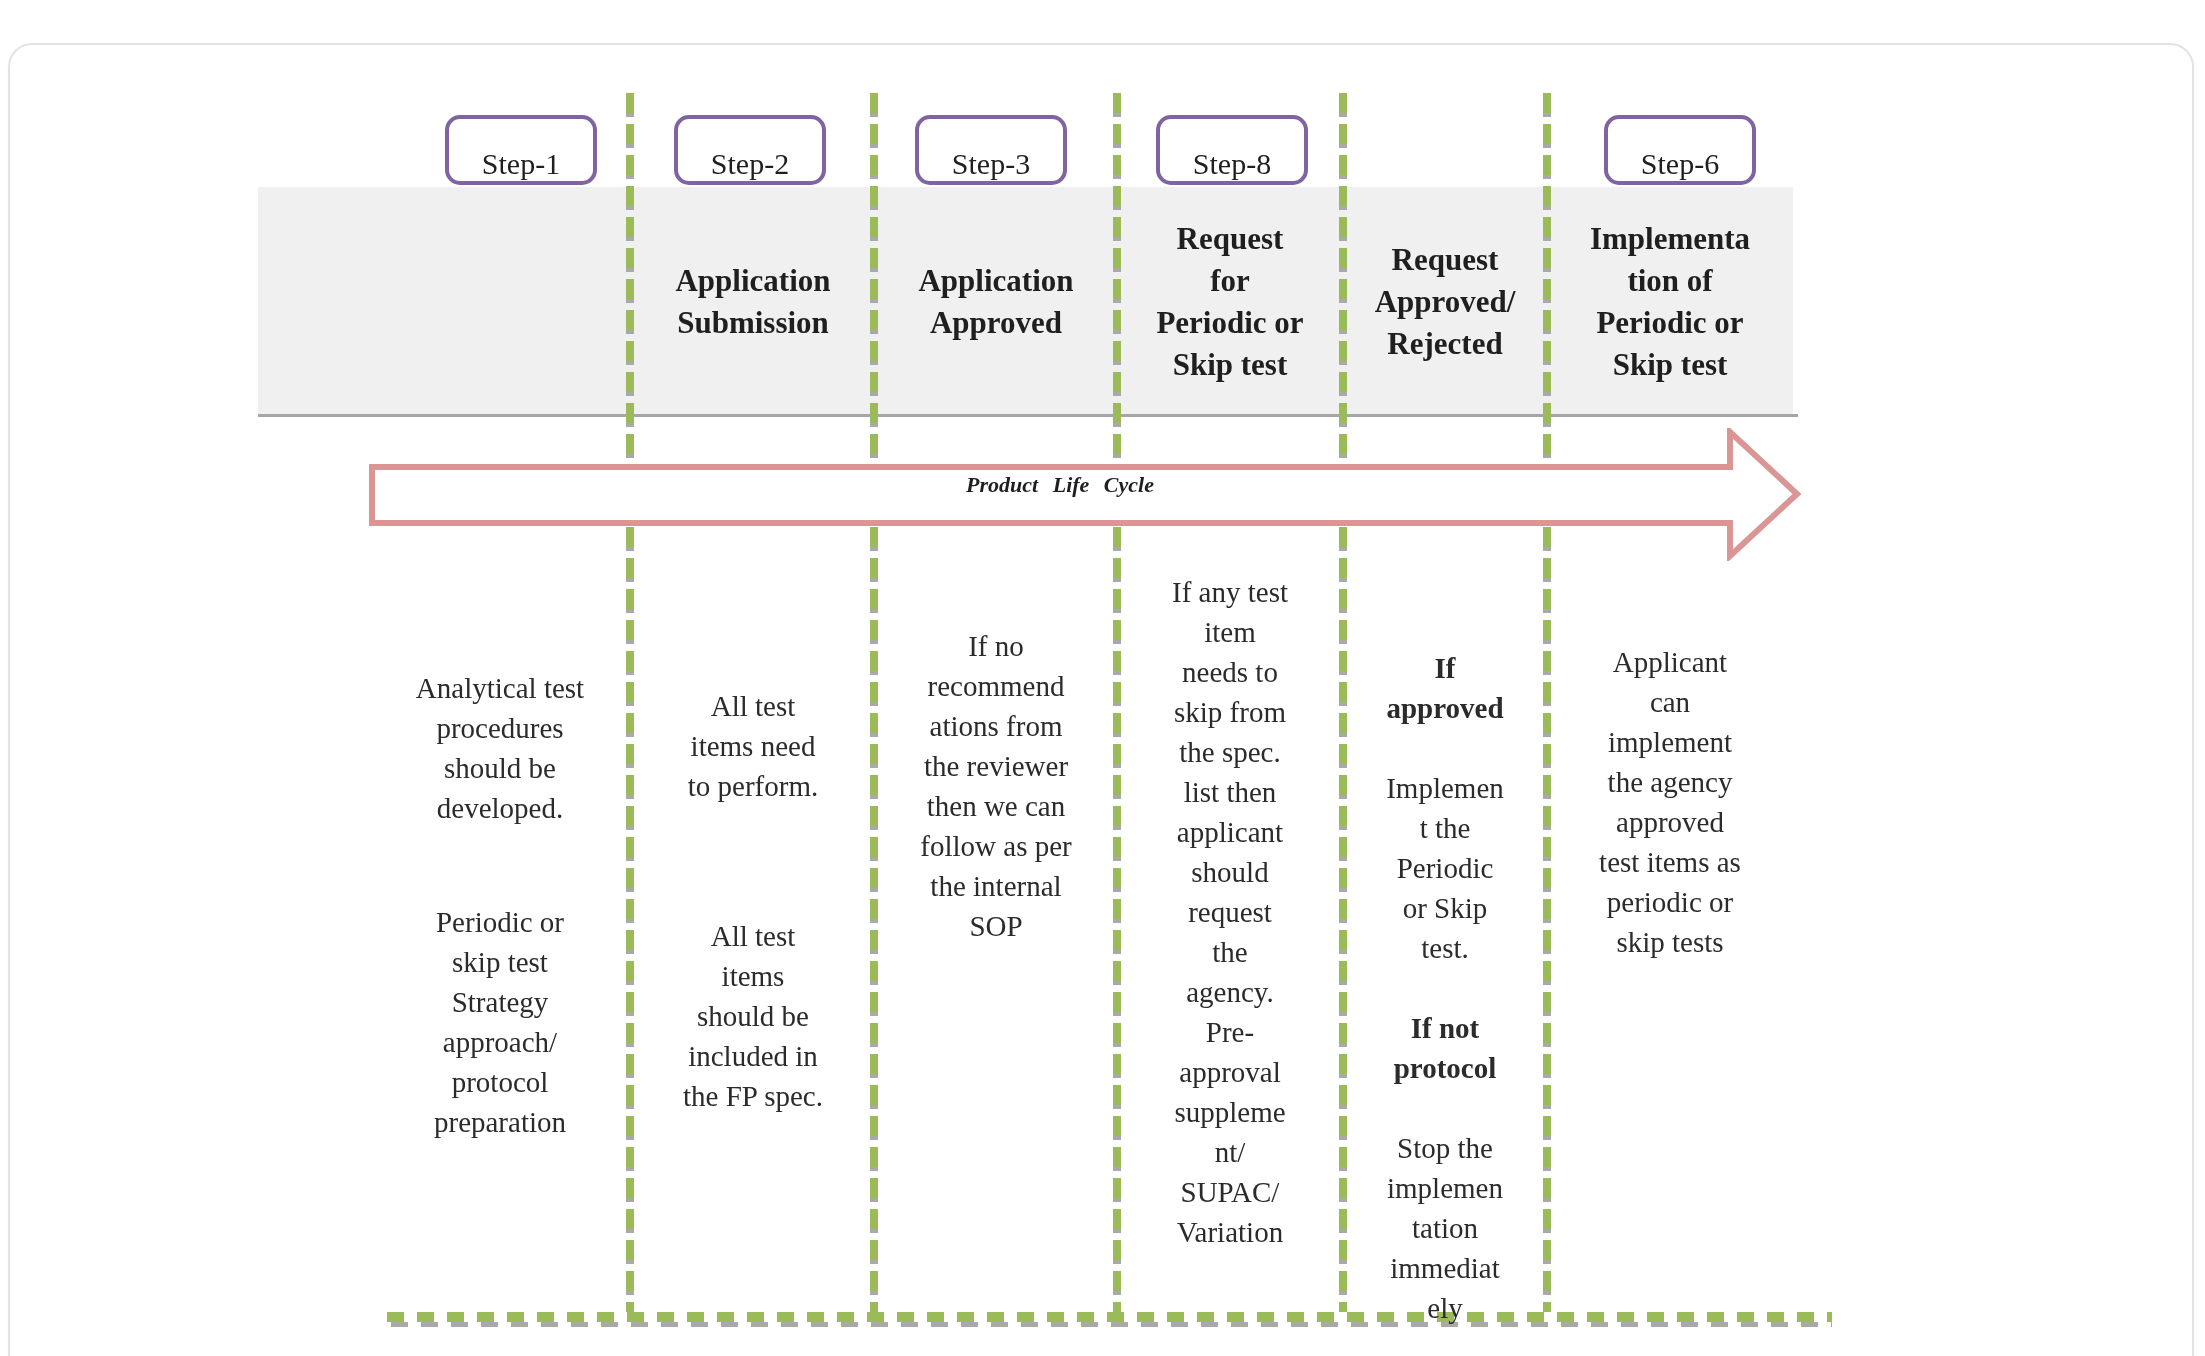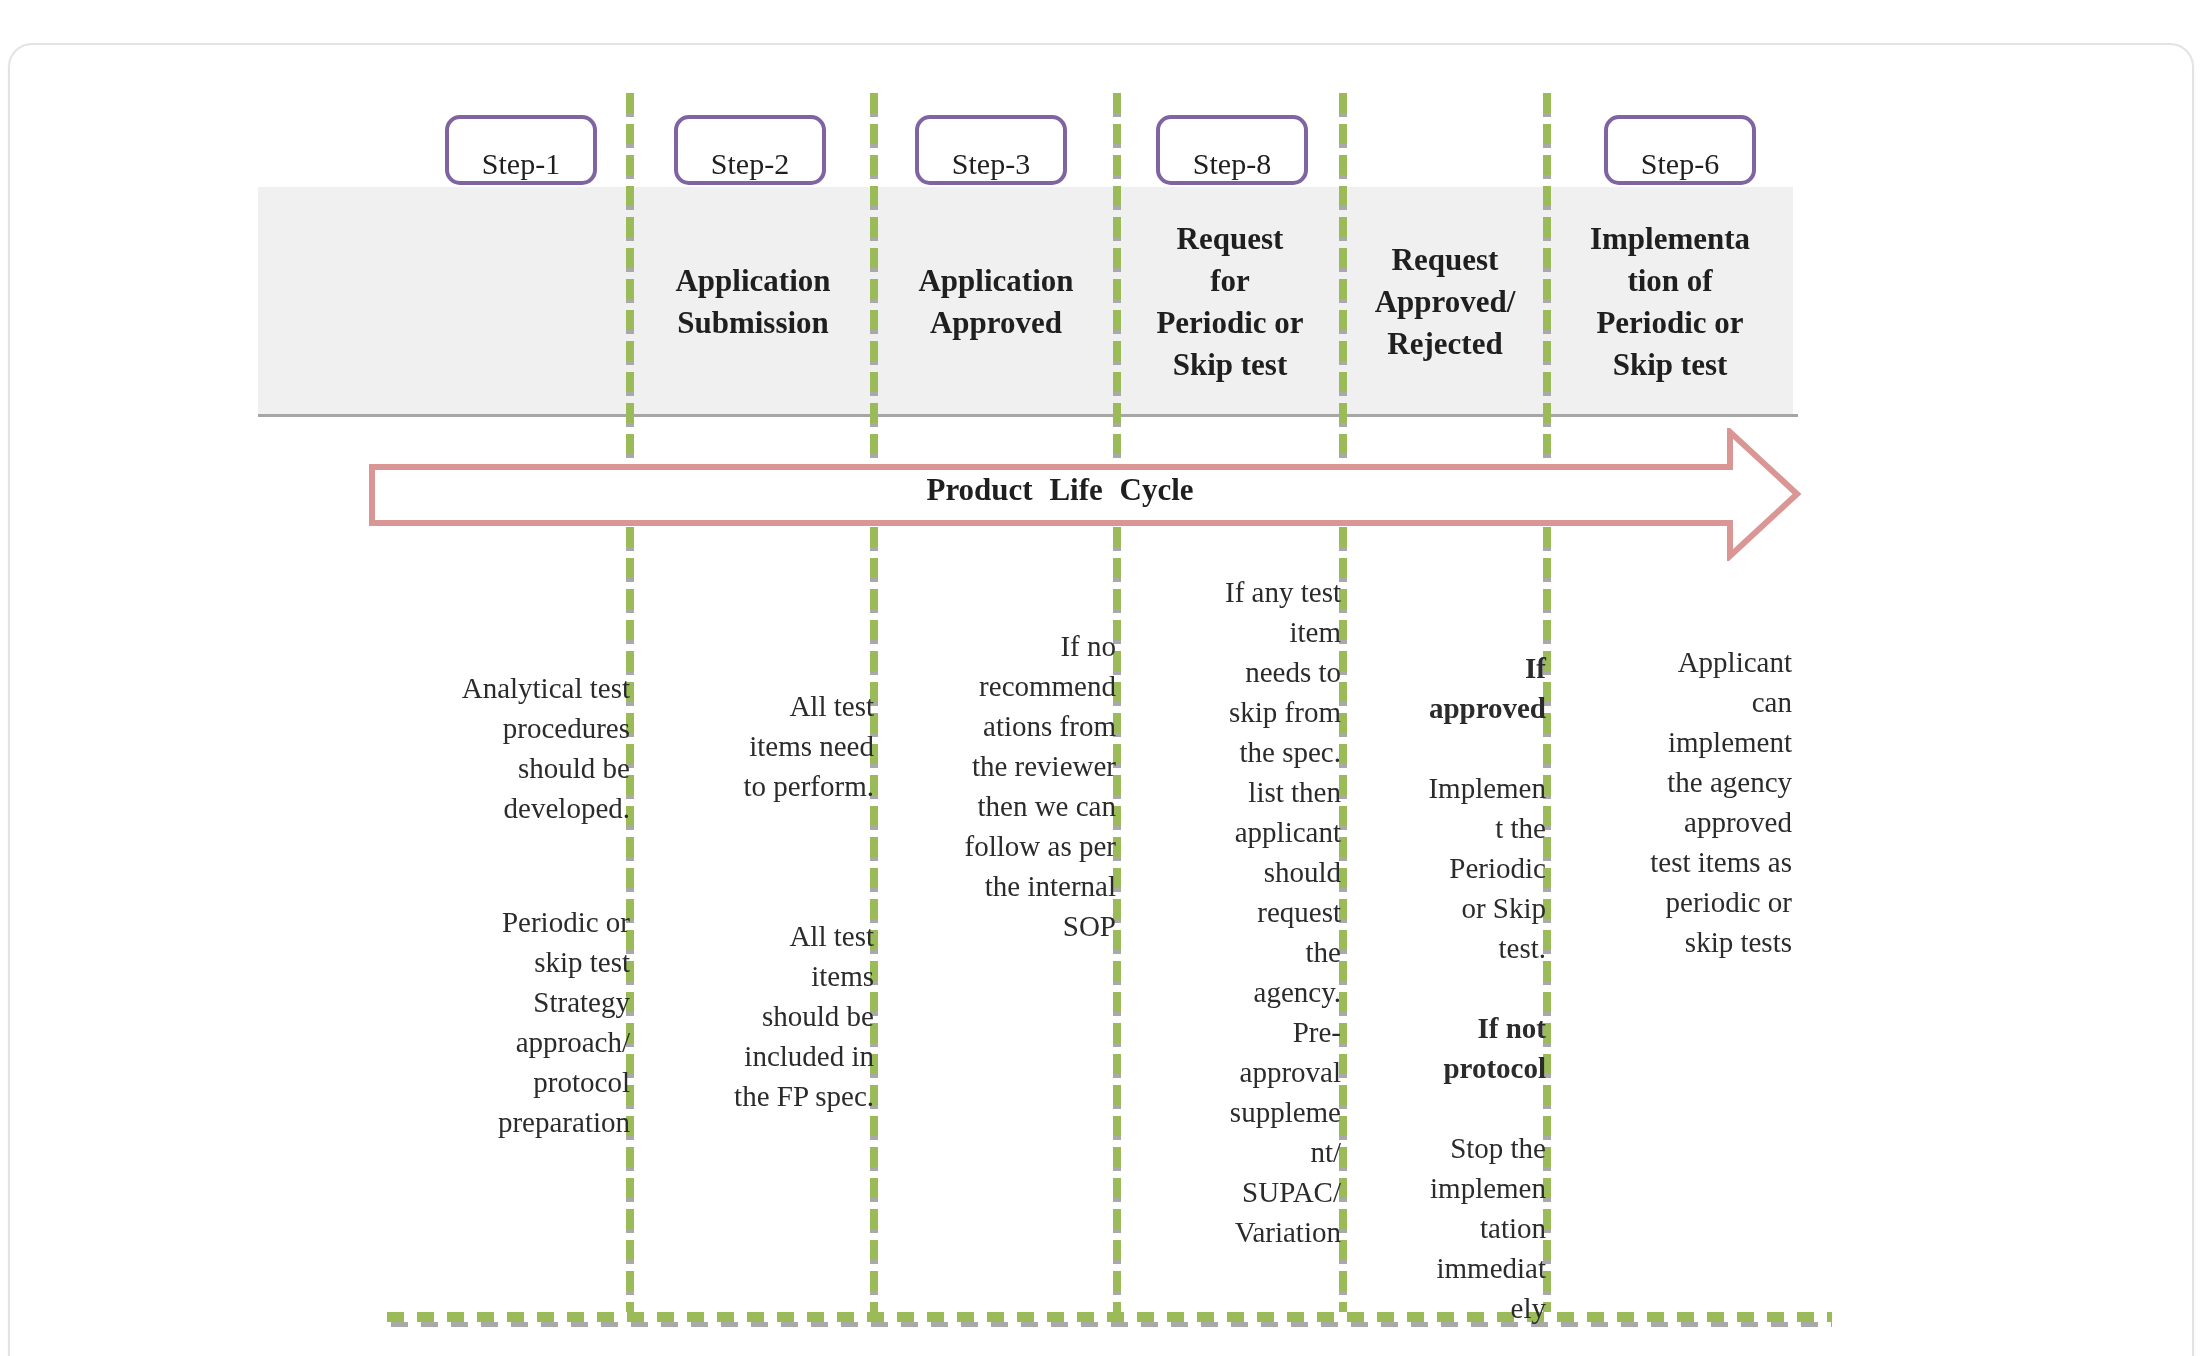--- a/index.html
+++ b/index.html
@@ -44,28 +44,28 @@
     border-radius:15px;display:flex;align-items:flex-end;justify-content:center;
     font-size:30px;color:#1f1f1f;z-index:5;box-sizing:border-box;
   }
   .badge.tall{top:107px;width:158px;height:76px;}
   .colhead{
     position:absolute;top:187px;height:229px;display:flex;align-items:center;justify-content:center;
     text-align:center;font-weight:bold;font-size:31px;line-height:42px;
     white-space:pre-line;color:#1f1f1f;z-index:4;
   }
   .cell{
-    position:absolute;text-align:right;font-size:29px;line-height:40px;
+    position:absolute;text-align:center;font-size:29px;line-height:40px;
     white-space:pre-line;color:#2b2b2b;z-index:4;
   }
   .cell .bold{font-weight:bold;}
   .arrow-svg{position:absolute;left:366px;top:428px;z-index:2;}
   .arrow-label{
     position:absolute;left:650px;top:472px;width:820px;text-align:center;
-    font-size:31px;font-weight:bold;color:#1f1f1f;
+    font-size:22px;font-weight:bold;font-style:italic;color:#1f1f1f;
     word-spacing:9px;z-index:4;
   }
 </style>
 </head>
 <body>
 
 <div class="stage">
 
   <div class="card"></div>
 

